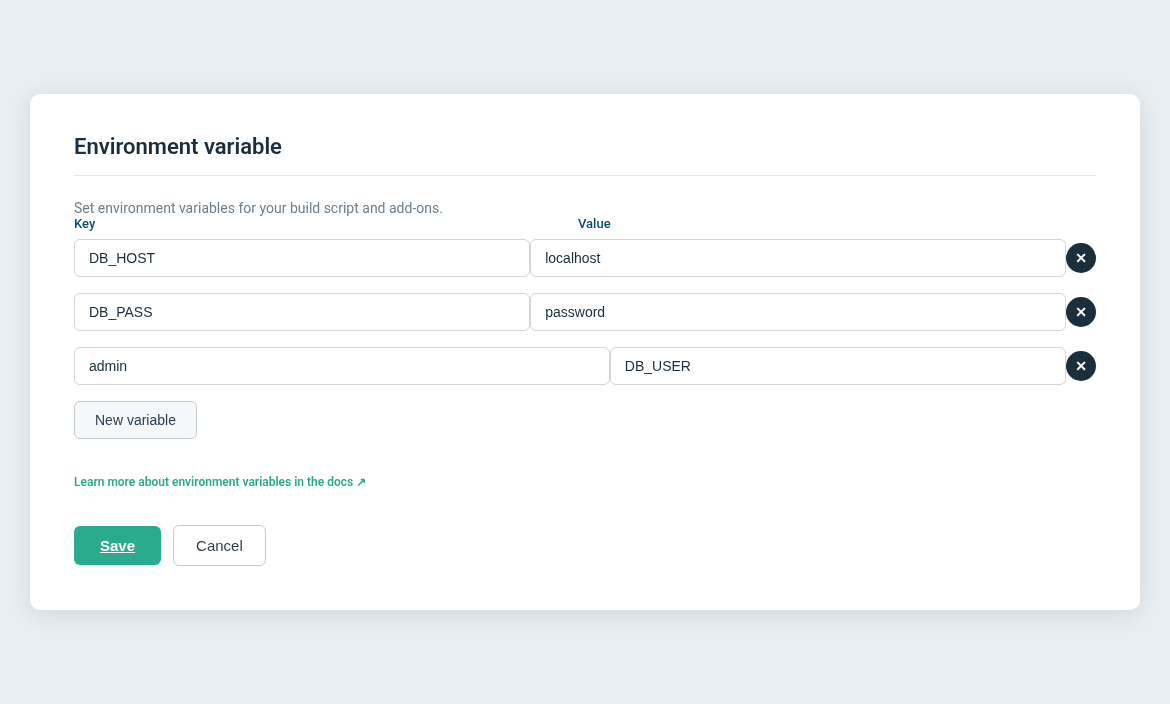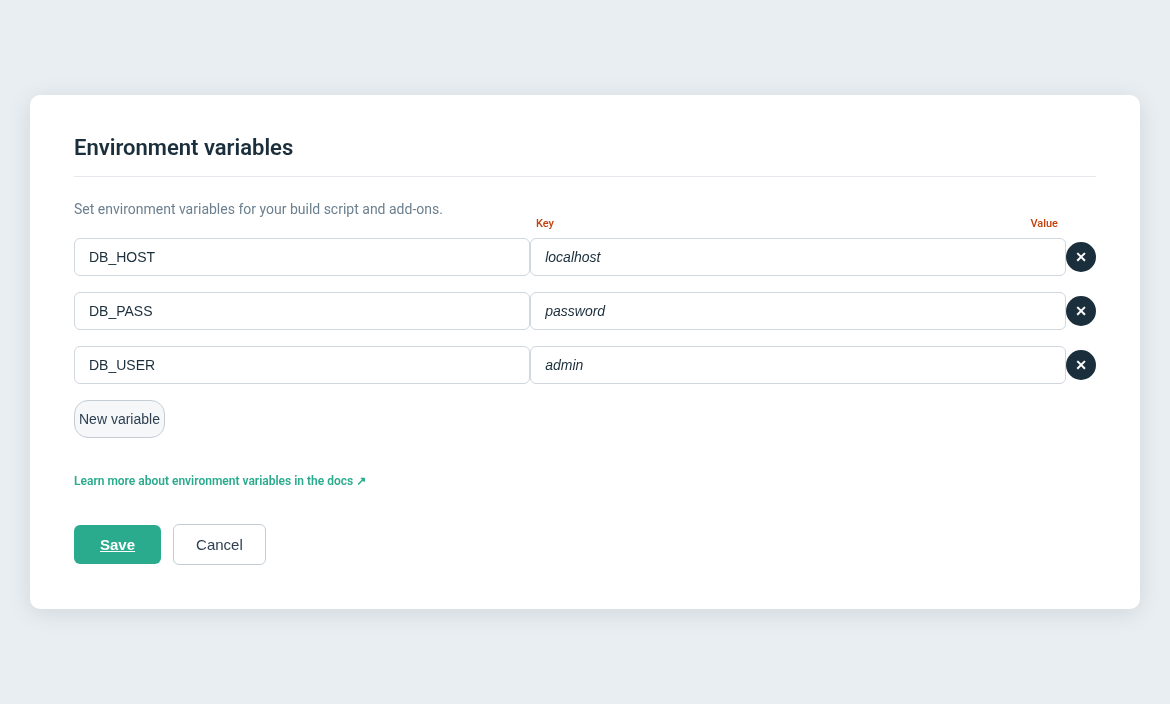--- a/index.html
+++ b/index.html
@@ -46,24 +46,23 @@
       color: #6b7f8e;
     }
 
     .col-labels {
       display: flex;
       gap: 24px;
       margin-bottom: 8px;
     }
 
     .col-label {
-      font-size: 11px;
-      color: #c2410c;
+      font-size: 13px;
+      color: #0c4a6e;
       font-weight: 500;
-      text-align: right;
     }
 
     .col-label-key {
       width: 480px;
     }
 
     .col-label-value {
       width: 480px;
     }
 
@@ -84,21 +83,20 @@
       background: #fff;
       transition: border-color 0.15s;
     }
 
     .key-input {
       width: 480px;
     }
 
     .value-input {
       width: 564px;
-      font-style: italic;
     }
 
     .remove-btn {
       width: 30px;
       height: 30px;
       border-radius: 50%;
       background: #1a2e3b;
       border: none;
       cursor: pointer;
       display: flex;
@@ -112,22 +110,22 @@
       color: #fff;
       font-size: 14px;
       font-weight: 600;
       line-height: 1;
       user-select: none;
     }
 
     .new-variable-btn {
       border: 1px solid #c5cdd4;
       background: #f5f7f9;
-      border-radius: 14px;
-      padding: 10px 4px;
+      border-radius: 6px;
+      padding: 10px 20px;
       font-size: 14px;
       color: #2c3e50;
       cursor: pointer;
       font-weight: 500;
       margin-top: 0;
       margin-bottom: 32px;
       transition: background 0.15s;
     }
 
     .docs-link {
@@ -170,21 +168,21 @@
       font-size: 15px;
       font-weight: 500;
       cursor: pointer;
       transition: background 0.15s;
     }
   </style>
 </head>
 <body>
 
 <div class="modal-container">
-  <h2 class="modal-title">Environment variables</h2>
+  <h2 class="modal-title">Environment variable</h2>
   <hr class="divider">
   <p class="description">Set environment variables for your build script and add-ons.</p>
 
   <div class="col-labels">
     <span class="col-label col-label-key">Key</span>
     <span class="col-label col-label-value">Value</span>
   </div>
 
   <div id="variables-list">
 
@@ -196,22 +194,22 @@
         </button>
       </div>
       <div class="variable-row">
         <input type="text" class="variable-input key-input" value="DB_PASS" style="">
         <input type="text" class="variable-input value-input" value="password" style="">
         <button class="remove-btn">
           <span class="remove-btn-icon">✕</span>
         </button>
       </div>
       <div class="variable-row">
+        <input type="text" class="variable-input value-input" value="admin" style="">
         <input type="text" class="variable-input key-input" value="DB_USER" style="">
-        <input type="text" class="variable-input value-input" value="admin" style="">
         <button class="remove-btn">
           <span class="remove-btn-icon">✕</span>
         </button>
       </div>
     </div>
 
   <button class="new-variable-btn">New variable</button>
 
   <div>
     <a class="docs-link">

